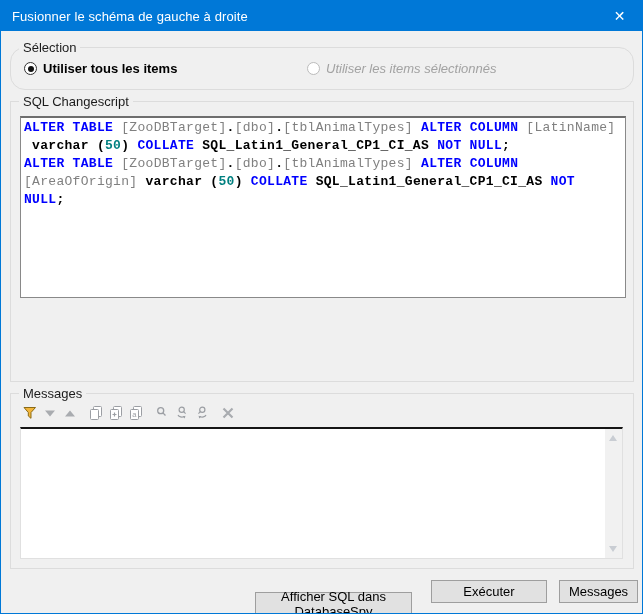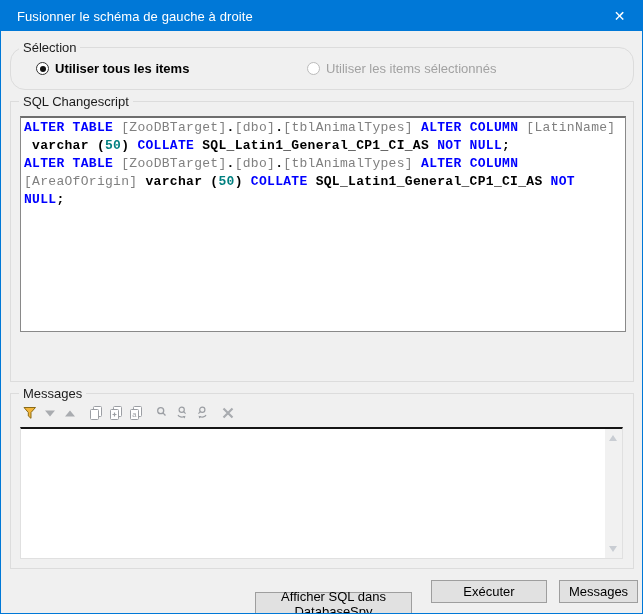--- a/index.html
+++ b/index.html
@@ -9,21 +9,21 @@
   .window{
     position:relative; width:643px; height:614px;
     background:var(--dlg-bg); border:1px solid var(--accent);
     overflow:hidden;
   }
   .titlebar{
     position:absolute; top:0; left:0; right:0; height:30px;
     background:var(--accent); color:#fff;
     display:flex; align-items:center;
   }
-  .titlebar .title{ font-size:13px; padding-left:16px; letter-spacing:.1px; }
+  .titlebar .title{ font-size:13px; padding-left:11px; letter-spacing:.1px; }
   .titlebar .close{
     margin-left:auto; width:45px; height:30px; display:flex;
     align-items:center; justify-content:center;
     font-size:14px; font-weight:300; cursor:default;
   }
 
   .body{ position:absolute; top:30px; left:0; right:0; bottom:0; }
 
   .groupbox{
     position:absolute; border:1px solid #dcdcdc; background:transparent;
@@ -38,28 +38,28 @@
   .radio-row{ position:absolute; top:13px; left:0; right:0; }
   .radio{ position:absolute; display:flex; align-items:center; cursor:default; }
   .radio .rb{
     width:13px; height:13px; border-radius:50%;
     border:1px solid #333; background:#fff; margin-right:6px;
     display:inline-flex; align-items:center; justify-content:center; flex:0 0 auto;
   }
   .radio .rb .dot{ width:6px; height:6px; border-radius:50%; background:#111; }
   .radio.sel > span.lbl{ font-size:13px; color:#000; font-weight:700; }
   .radio.dis .rb{ border-color:#bcbcbc; }
-  .radio.dis > span.lbl{ font-size:13px; color:#a2a2a2; }
-  #radio-all{ left:25px;justify-content:center; }
+  .radio.dis > span.lbl{ font-size:13px; color:#a2a2a2;font-style:italic; }
+  #radio-all{ left:13px;justify-content:center; }
   #radio-selected{ left:296px; }
 
   
   #grp-sql{ left:9px; top:70px; width:624px; height:281px; }
   .sqlbox{
-    position:absolute; left:9px; top:14px; width:606px; height:216px;
+    position:absolute; left:9px; top:14px; width:606px; height:182px;
     background:#fff;
     border:1px solid #898989; border-top:2px solid #6e6e6e;
     padding:1px 0 0 3px; overflow:hidden;
     font-family:"Liberation Mono","DejaVu Sans Mono",monospace;
     font-size:13px; font-weight:700; line-height:18px; letter-spacing:.3px;
     white-space:pre;
   }
   .sqlbox .tok-kw{ color:var(--c-kw); }
   .sqlbox .tok-id{ color:var(--c-id); font-weight:400; }
   .sqlbox .tok-num{ color:var(--c-num); }

